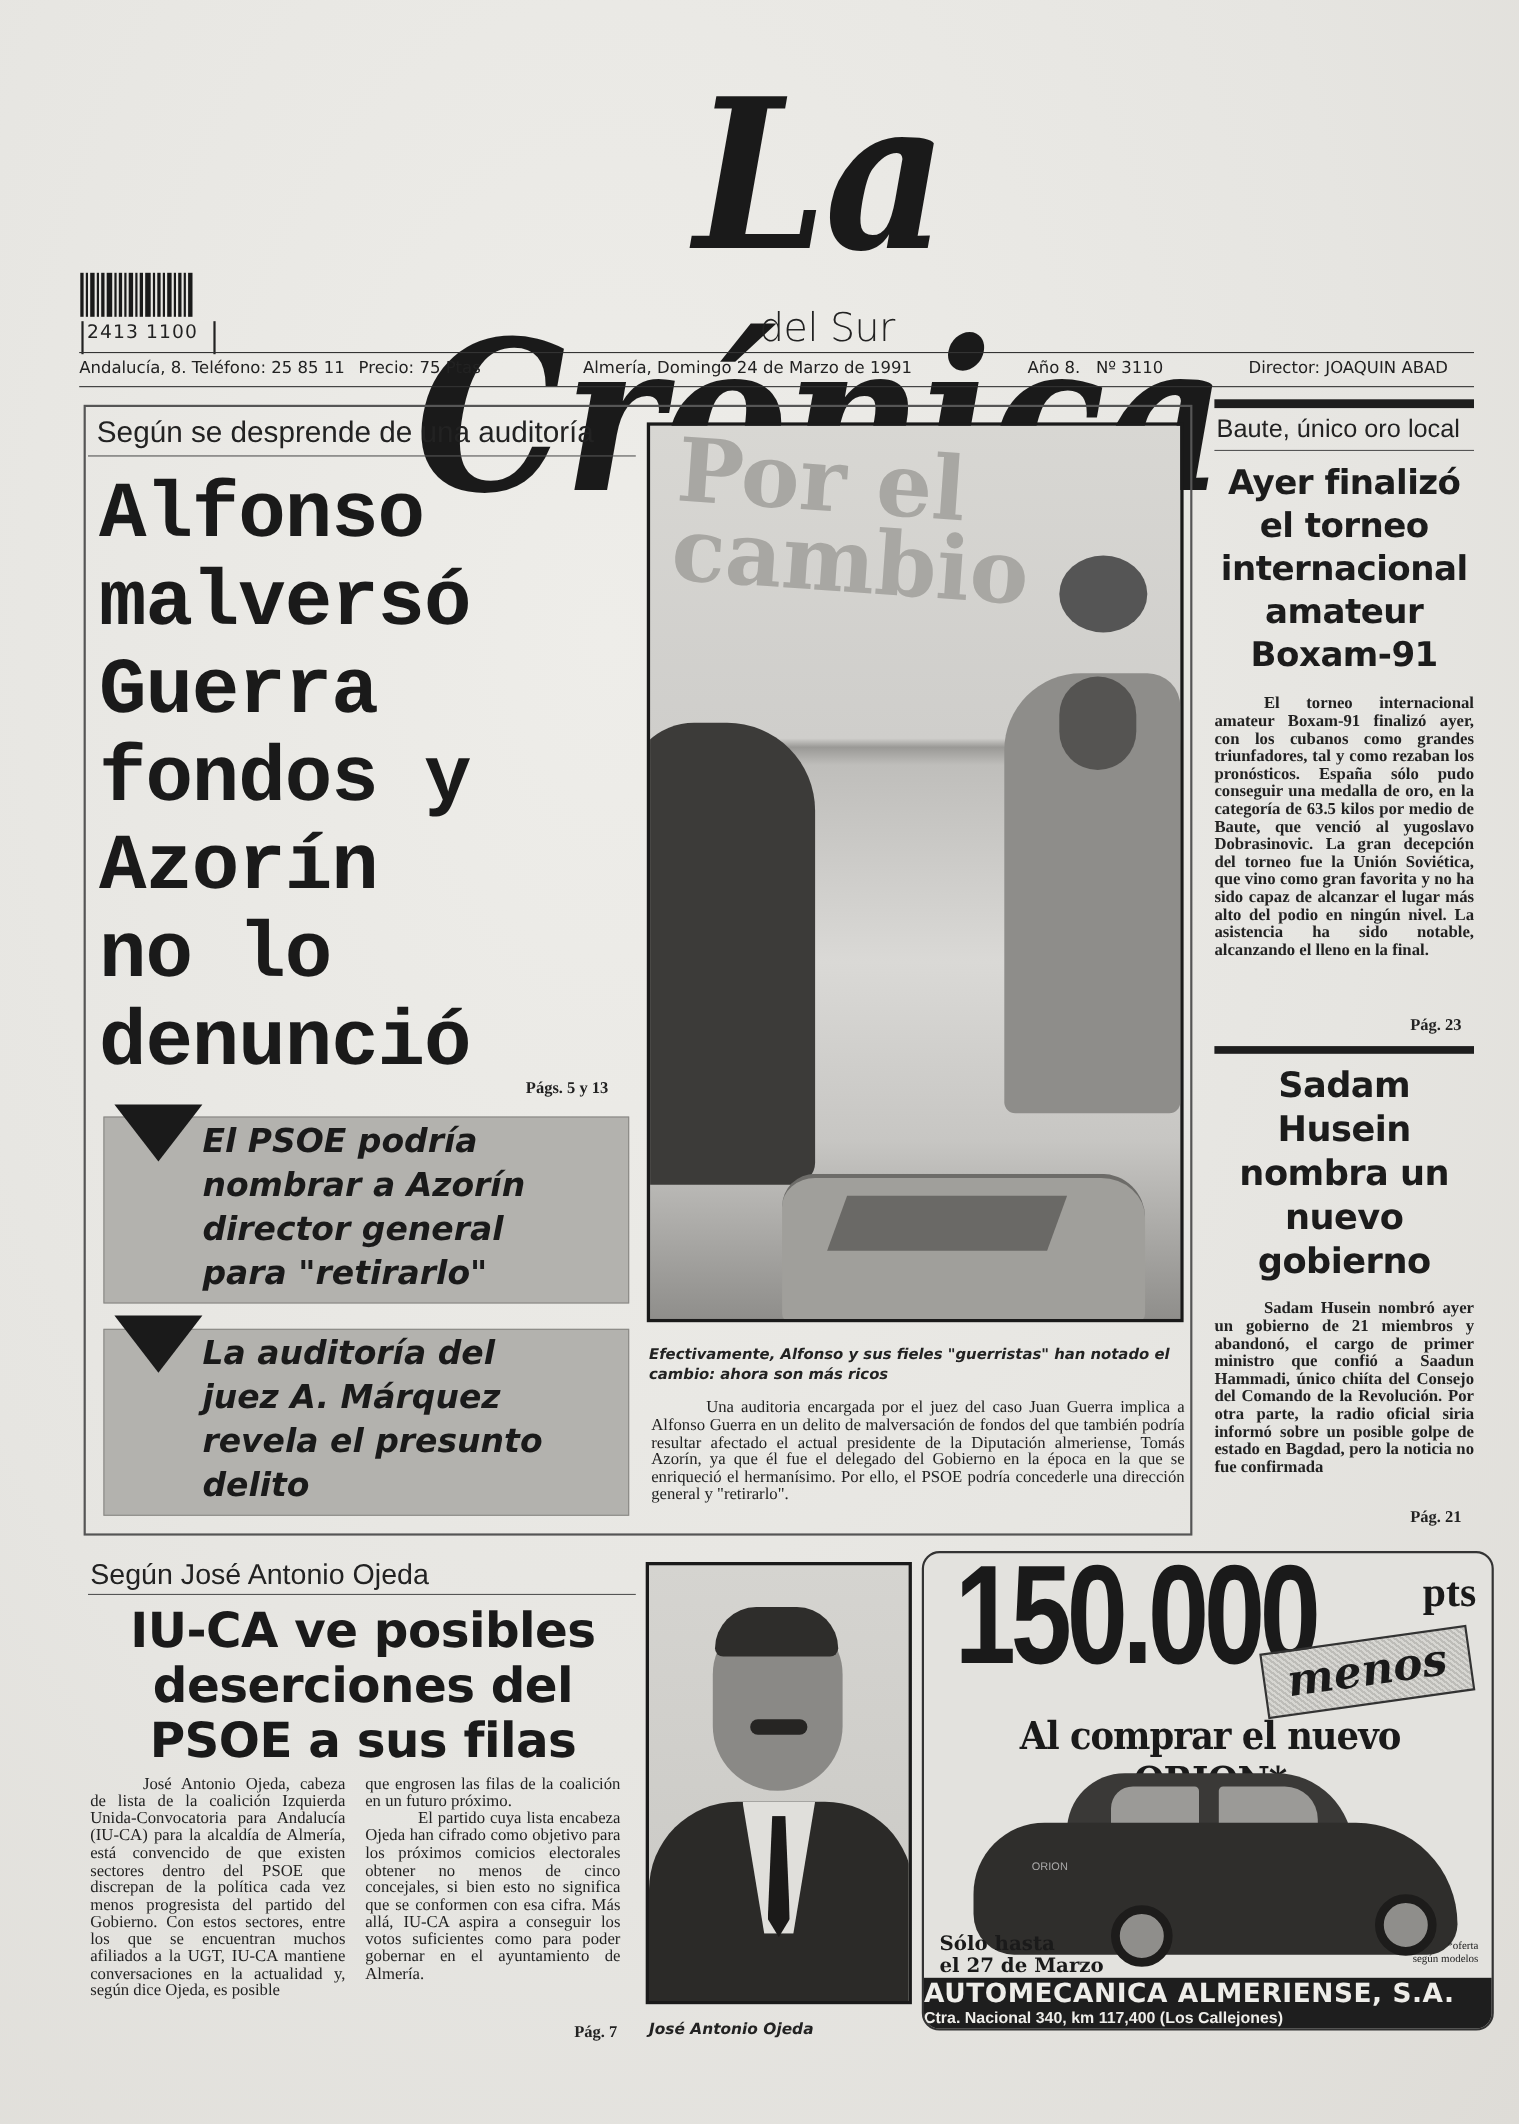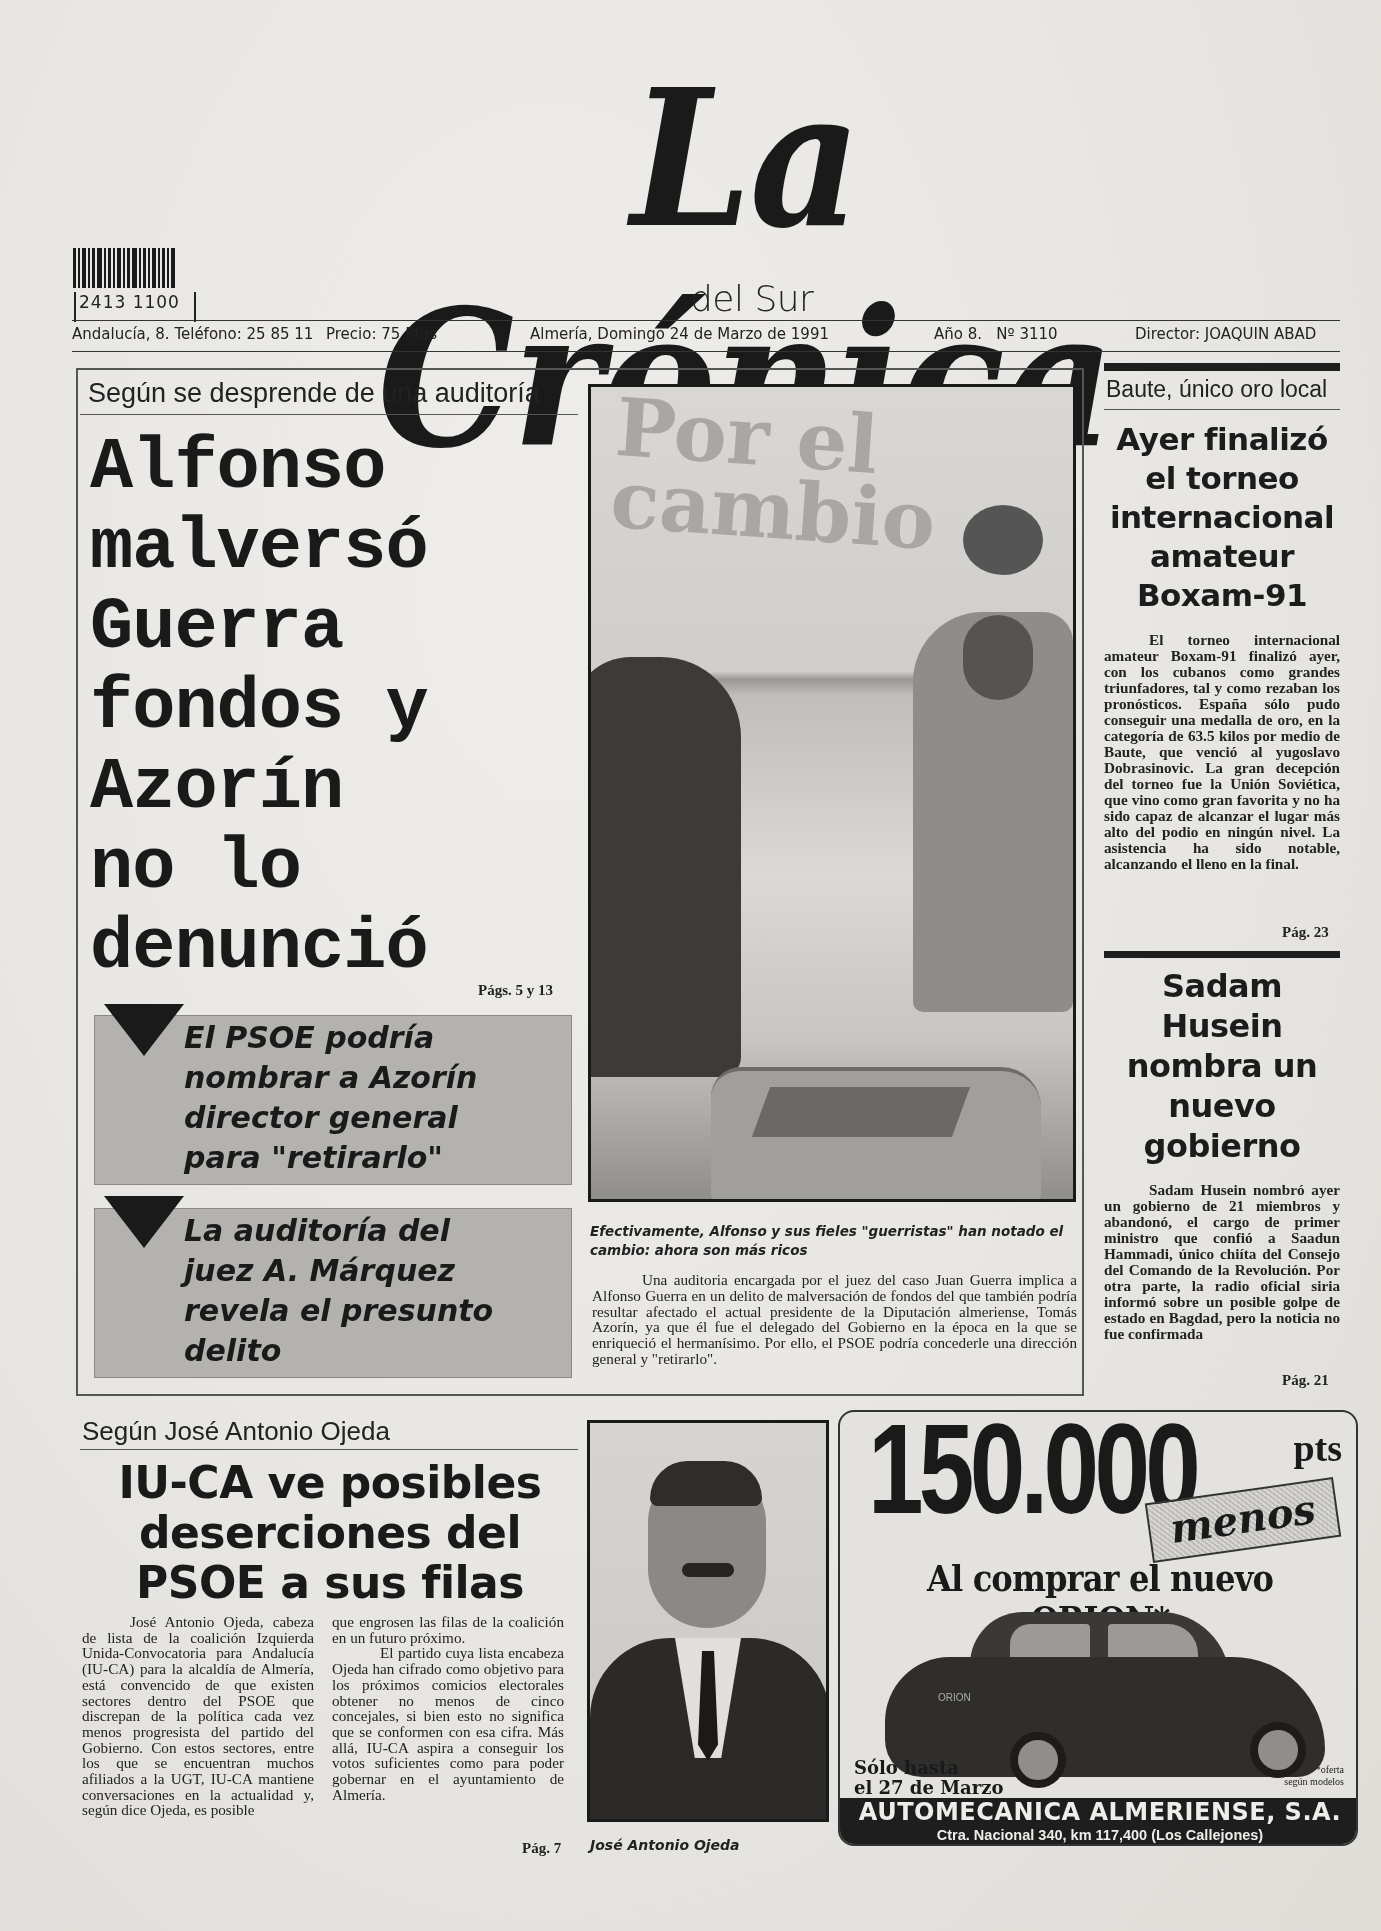--- a/index.html
+++ b/index.html
@@ -124,21 +124,21 @@
     font-family: "DejaVu Serif", serif; font-weight: bold; font-style: italic; font-size: 40px; line-height: 54px; text-align: center; color: #1a1a1a; }
   .ad-tagline { position: absolute; left: 10px; top: 146px; width: 500px; text-align: center; font-family: "DejaVu Serif", serif; font-weight: bold; font-size: 35px; color: #1a1a1a; letter-spacing: -1px; transform: scaleX(0.92); }
   .ad-car { position: absolute; left: 45px; top: 245px; width: 440px; height: 120px; border-radius: 70px 100px 30px 40px; background: #2f2e2c; }
   .ad-car-roof { position: absolute; left: 130px; top: 200px; width: 260px; height: 70px; border-radius: 60px 80px 0 0; background: #3a3937; }
   .ad-car-win { position: absolute; left: 170px; top: 212px; width: 80px; height: 44px; background: #9b9a97; border-radius: 20px 4px 0 0; }
   .ad-car-win2 { position: absolute; left: 268px; top: 212px; width: 90px; height: 44px; background: #9b9a97; border-radius: 4px 30px 0 0; }
   .ad-wheel { position: absolute; width: 56px; height: 56px; border-radius: 50%; background: #8f8e8b; border: 8px solid #1d1c1b; }
   .ad-badge { position: absolute; left: 98px; top: 280px; font-family: "Liberation Sans", sans-serif; font-size: 10px; color: #aaa; }
   .ad-until { position: absolute; left: 14px; top: 346px; font-family: "DejaVu Serif", serif; font-weight: bold; font-size: 18px; line-height: 20px; color: #1a1a1a; }
   .ad-note { position: absolute; right: 12px; top: 352px; font-family: "Liberation Serif", serif; font-size: 10px; line-height: 12px; color: #222; text-align: right; }
-  .ad-footer { position: absolute; left: 0; top: 386px; width: 520px; height: 52px; background: #1e1e1e; color: #eeede9; text-align: center; }
+  .ad-footer { position: absolute; left: 0; top: 386px; width: 520px; height: 52px; background: #1e1e1e; color: #eeede9; text-align: left; }
   .ad-company { font-family: "DejaVu Sans", sans-serif; font-weight: bold; font-size: 24px; line-height: 28px; letter-spacing: 0.5px; }
   .ad-address { font-family: Liberation Sans, sans-serif; font-weight: bold; font-size: 14.5px; line-height: 18px; }
 </style>
 </head>
 <body>
 
 <div class="page">
 
   <div class="masthead-title">La Crónica</div>
   <div class="masthead-sub">del Sur</div>

